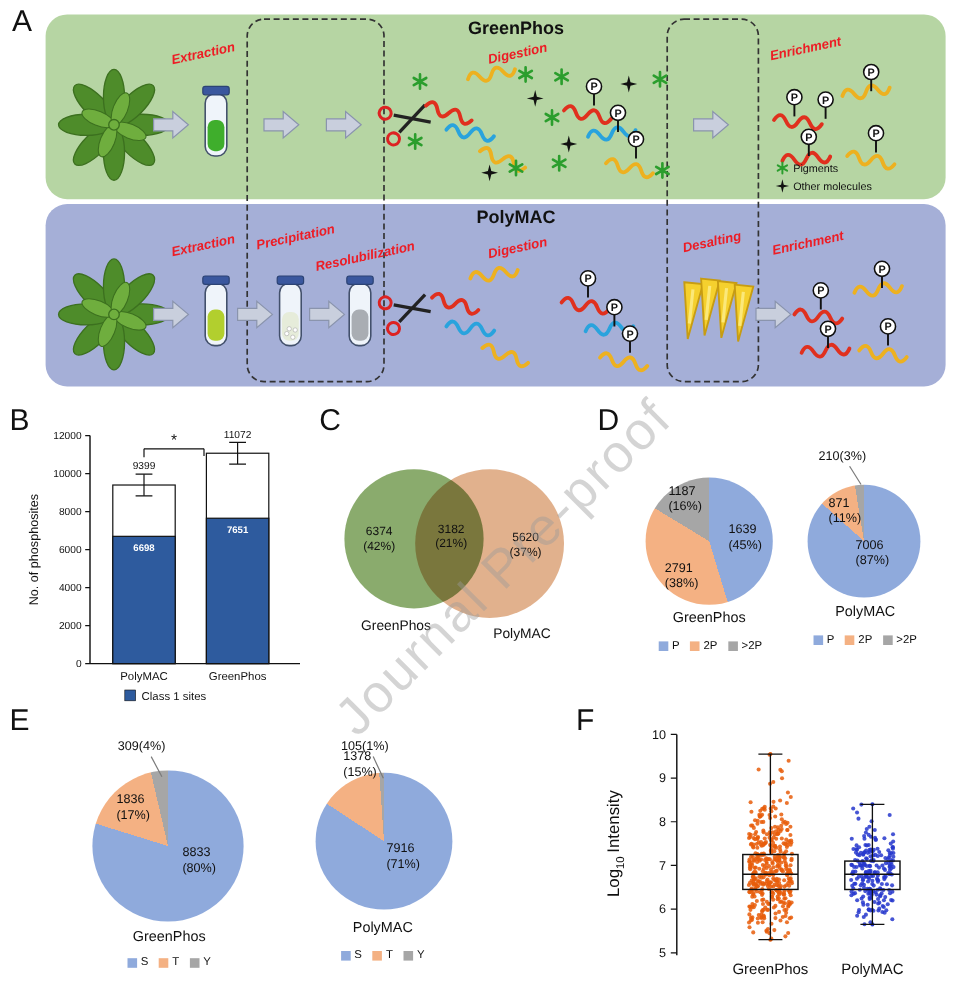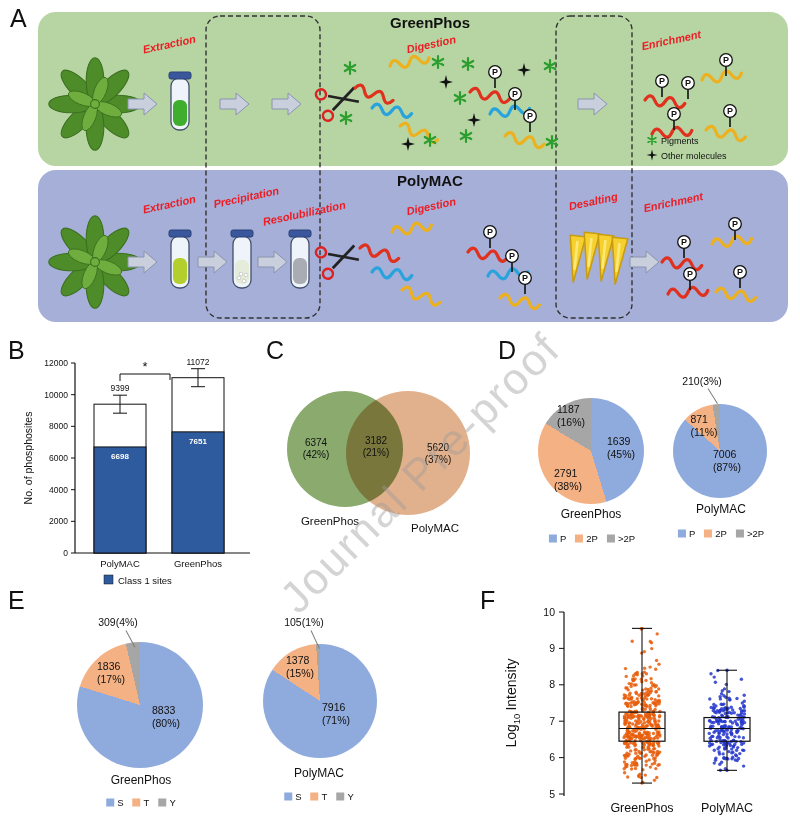--- a/index.html
+++ b/index.html
@@ -366,21 +366,21 @@
         <span class="leg-sq" style="background: rgb(166, 166, 166);"></span>
         <span>Y</span>
       </span>
     </div>
 
   <div class="pie" style="left: 263px; top: 644px; width: 114px; height: 114px; background: conic-gradient(rgb(143, 170, 220) 0deg, rgb(143, 170, 220) 303.2deg, rgb(244, 177, 131) 303.2deg, rgb(244, 177, 131) 356deg, rgb(166, 166, 166) 356deg, rgb(166, 166, 166) 360deg);"></div>
   <div class="plabel" style="left:336px;top:714px">
     <span>7916</span>
       <span>(71%)</span>
   </div>
-  <div class="plabel" style="left:300px;top:667px">
+  <div class="plabel" style="left:300px;top:637px">
     <span>1378</span>
       <span>(15%)</span>
   </div>
   <div class="plabel oneline" style="left:304px;top:622px">
     <span>105</span><span>(1%)</span>
   </div>
   <div class="leader" style="left:311px;top:630px;width:20px;transform:rotate(65deg)"></div>
   <div class="pie-title" style="left:319px;top:773px">PolyMAC</div>
   <div class="pie-legend" style="left:319px;top:796px">
       <span class="leg-item">

